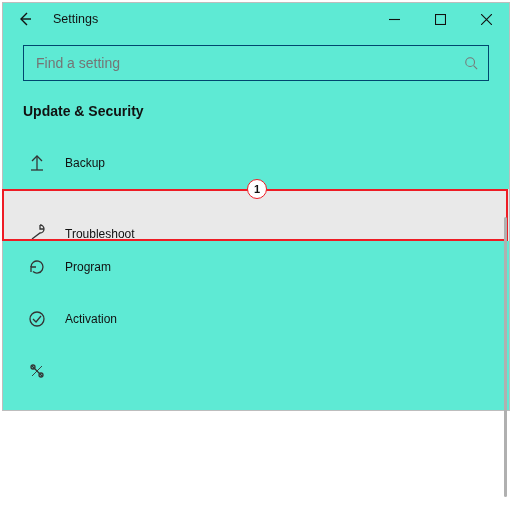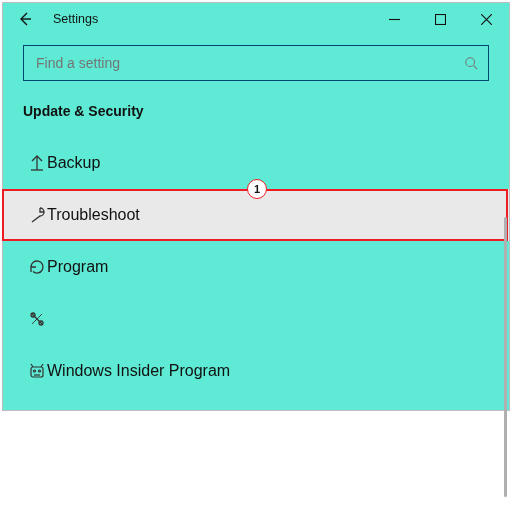--- a/index.html
+++ b/index.html
@@ -79,25 +79,27 @@
     padding: 16px 20px 18px 20px;
   }
   .list {
     position: relative;
   }
   .item {
     height: 52px;
     display: flex;
     align-items: center;
     padding-left: 24px;
-    font-size: 16px;
-    color: #111;
+    font-size: 12px;
+    color: #111;
+    gap: 18px;
   }
   .item.selected {
     background: #e9e9e9;
+    align-items: flex-end;
   }
   .item .icon {
     width: 20px;
     display: flex;
     align-items: center;
     justify-content: center;
   }
   .highlight-box {
     position: absolute;
     border: 2px solid #ee1c25;
@@ -199,45 +201,42 @@
     <div class="item">
       <span class="icon">
         <svg width="18" height="18" viewBox="0 0 18 18" fill="none" stroke="#333" stroke-width="1.3">
           <path d="M3 9 a6 6 0 1 1 2 4.5"></path>
             <path d="M3 14 V9 H8"></path>
         </svg>
       </span>
       <span>Program</span>
     </div>
 
+    <div class="item">
+      <span class="icon">
+        <svg width="18" height="18" viewBox="0 0 18 18" fill="none" stroke="#333" stroke-width="1.3">
+          <circle cx="9" cy="9" r="7"></circle>
+            <path d="M5 9 L8 12 L13 6"></path>
+        </svg>
+      </span>
+      <span>Activation</span>
+    </div>
 
 
     <div class="item">
       <span class="icon">
         <svg width="18" height="18" viewBox="0 0 18 18" fill="none" stroke="#333" stroke-width="1.3">
           <path d="M4 4 L14 14"></path>
             <circle cx="5" cy="5" r="2"></circle>
             <circle cx="13" cy="13" r="2"></circle>
           <path d="M14 4 L4 14" stroke-width="0.9"></path>
         </svg>
       </span>
     </div>
 
-    <div class="item">
-      <span class="icon">
-        <svg width="18" height="18" viewBox="0 0 18 18" fill="none" stroke="#333" stroke-width="1.2">
-          <rect x="3" y="5" width="12" height="10" rx="2"></rect>
-          <circle cx="6.5" cy="9" r="1"></circle>
-            <circle cx="11.5" cy="9" r="1"></circle>
-          <path d="M5 5 L3 2 M13 5 L15 2"></path>
-            <path d="M6 13 H12"></path>
-        </svg>
-      </span>
-      <span>Windows Insider Program</span>
-    </div>
 
     <div class="highlight-box" style="left:-1px; top:52px; width:506px; height:52px;"></div>
     <div class="callout" style="left:244px; top:42px;">1</div>
 
     <div class="scrollbar" style="top:80px; height:280px;"></div>
   </div>
 
 </div>
 
 </body></html>

